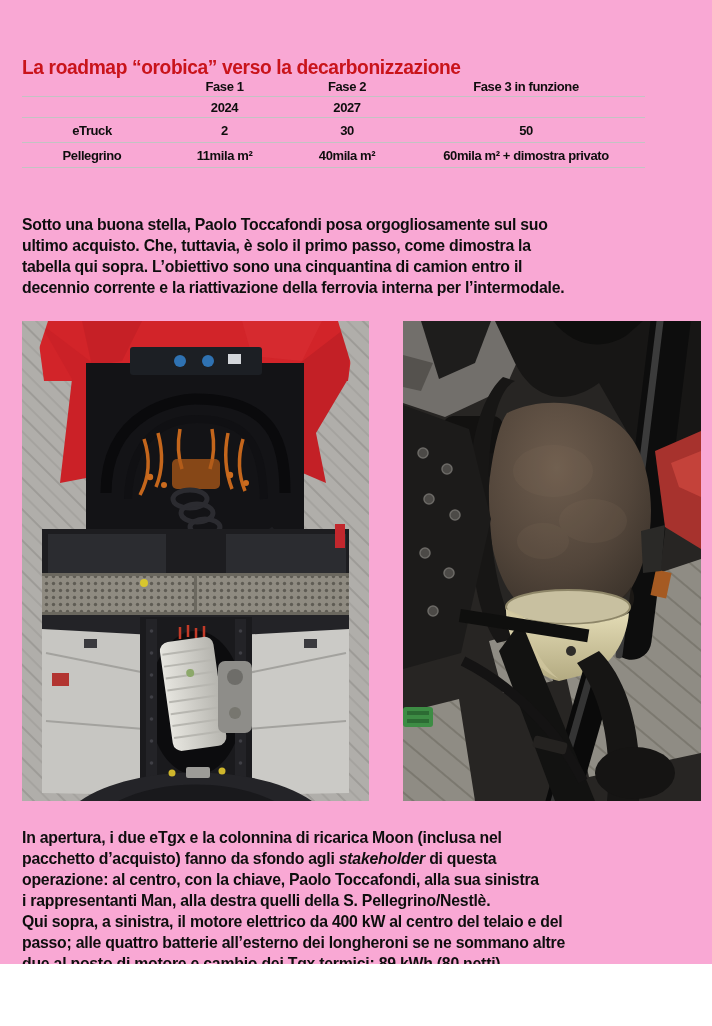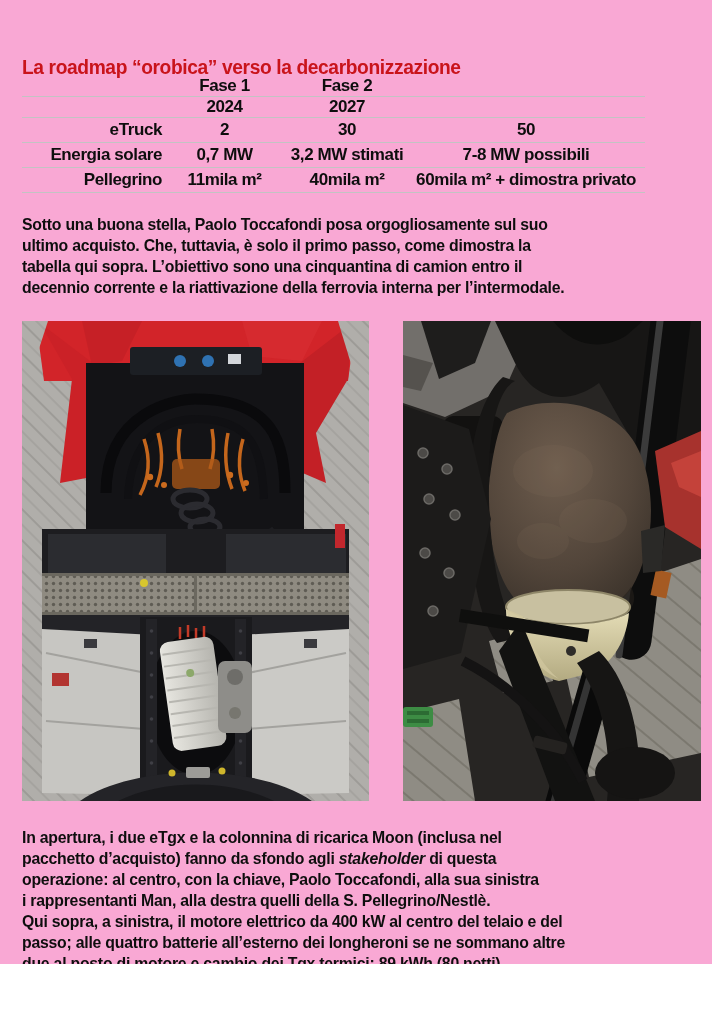--- a/index.html
+++ b/index.html
@@ -9,22 +9,22 @@
   .title{
     position:absolute;left:22px;top:42px;width:660px;
     font-size:20px;font-weight:bold;letter-spacing:-0.4px;line-height:24px;
     color:#c9141b;transform:scaleX(0.96);transform-origin:0 0;white-space:nowrap;
   }
 
   .rtable{position:absolute;left:22px;top:76px;width:623px;font-weight:bold;}
   .trow{display:grid;grid-template-columns:140px 125px 120px 238px;border-bottom:1px solid #c3c3c3;align-items:center;}
   .trow.hrow{height:20px;}
   .trow.drow{height:24px;}
-  .tcell{font-size:17px;letter-spacing:-0.4px;text-align:center;white-space:nowrap;}
-  .tcell.lbl{text-align:right;}
+  .tcell{font-size:13px;letter-spacing:-0.4px;text-align:center;white-space:nowrap;}
+  .tcell.lbl{text-align:center;}
 
   .para{
     position:absolute;left:22px;width:705px;
     font-size:17px;font-weight:bold;line-height:21px;letter-spacing:-0.25px;
     white-space:pre-line;transform:scaleX(0.93);transform-origin:0 0;margin:0;
   }
   .para.intro{top:214px;}
   .para.caption{top:827px;}
   .ital{font-style:italic;}
 
@@ -38,37 +38,32 @@
 
 <div class="page">
 
   <h1 class="title">La roadmap “orobica” verso la decarbonizzazione</h1>
 
   <div class="rtable">
     <div class="trow hrow">
       <div class="tcell lbl"></div>
       <div class="tcell">Fase 1</div>
       <div class="tcell">Fase 2</div>
+      <div class="tcell">Fase 3 in funzione</div>
     </div>
     <div class="trow hrow">
       <div class="tcell lbl"></div>
       <div class="tcell">2024</div>
       <div class="tcell">2027</div>
     </div>
     <div class="trow drow">
       <div class="tcell lbl">eTruck</div>
       <div class="tcell">2</div>
       <div class="tcell">30</div>
       <div class="tcell">50</div>
-    </div>
-    <div class="trow drow">
-      <div class="tcell lbl">Energia solare</div>
-      <div class="tcell">0,7 MW</div>
-      <div class="tcell">3,2 MW stimati</div>
-      <div class="tcell">7-8 MW possibili</div>
     </div>
     <div class="trow drow">
       <div class="tcell lbl">Pellegrino</div>
       <div class="tcell">11mila m²</div>
       <div class="tcell">40mila m²</div>
       <div class="tcell">60mila m² + dimostra privato</div>
     </div>
   </div>
 
   <p class="para intro">Sotto una buona stella, Paolo Toccafondi posa orgogliosamente sul suo

